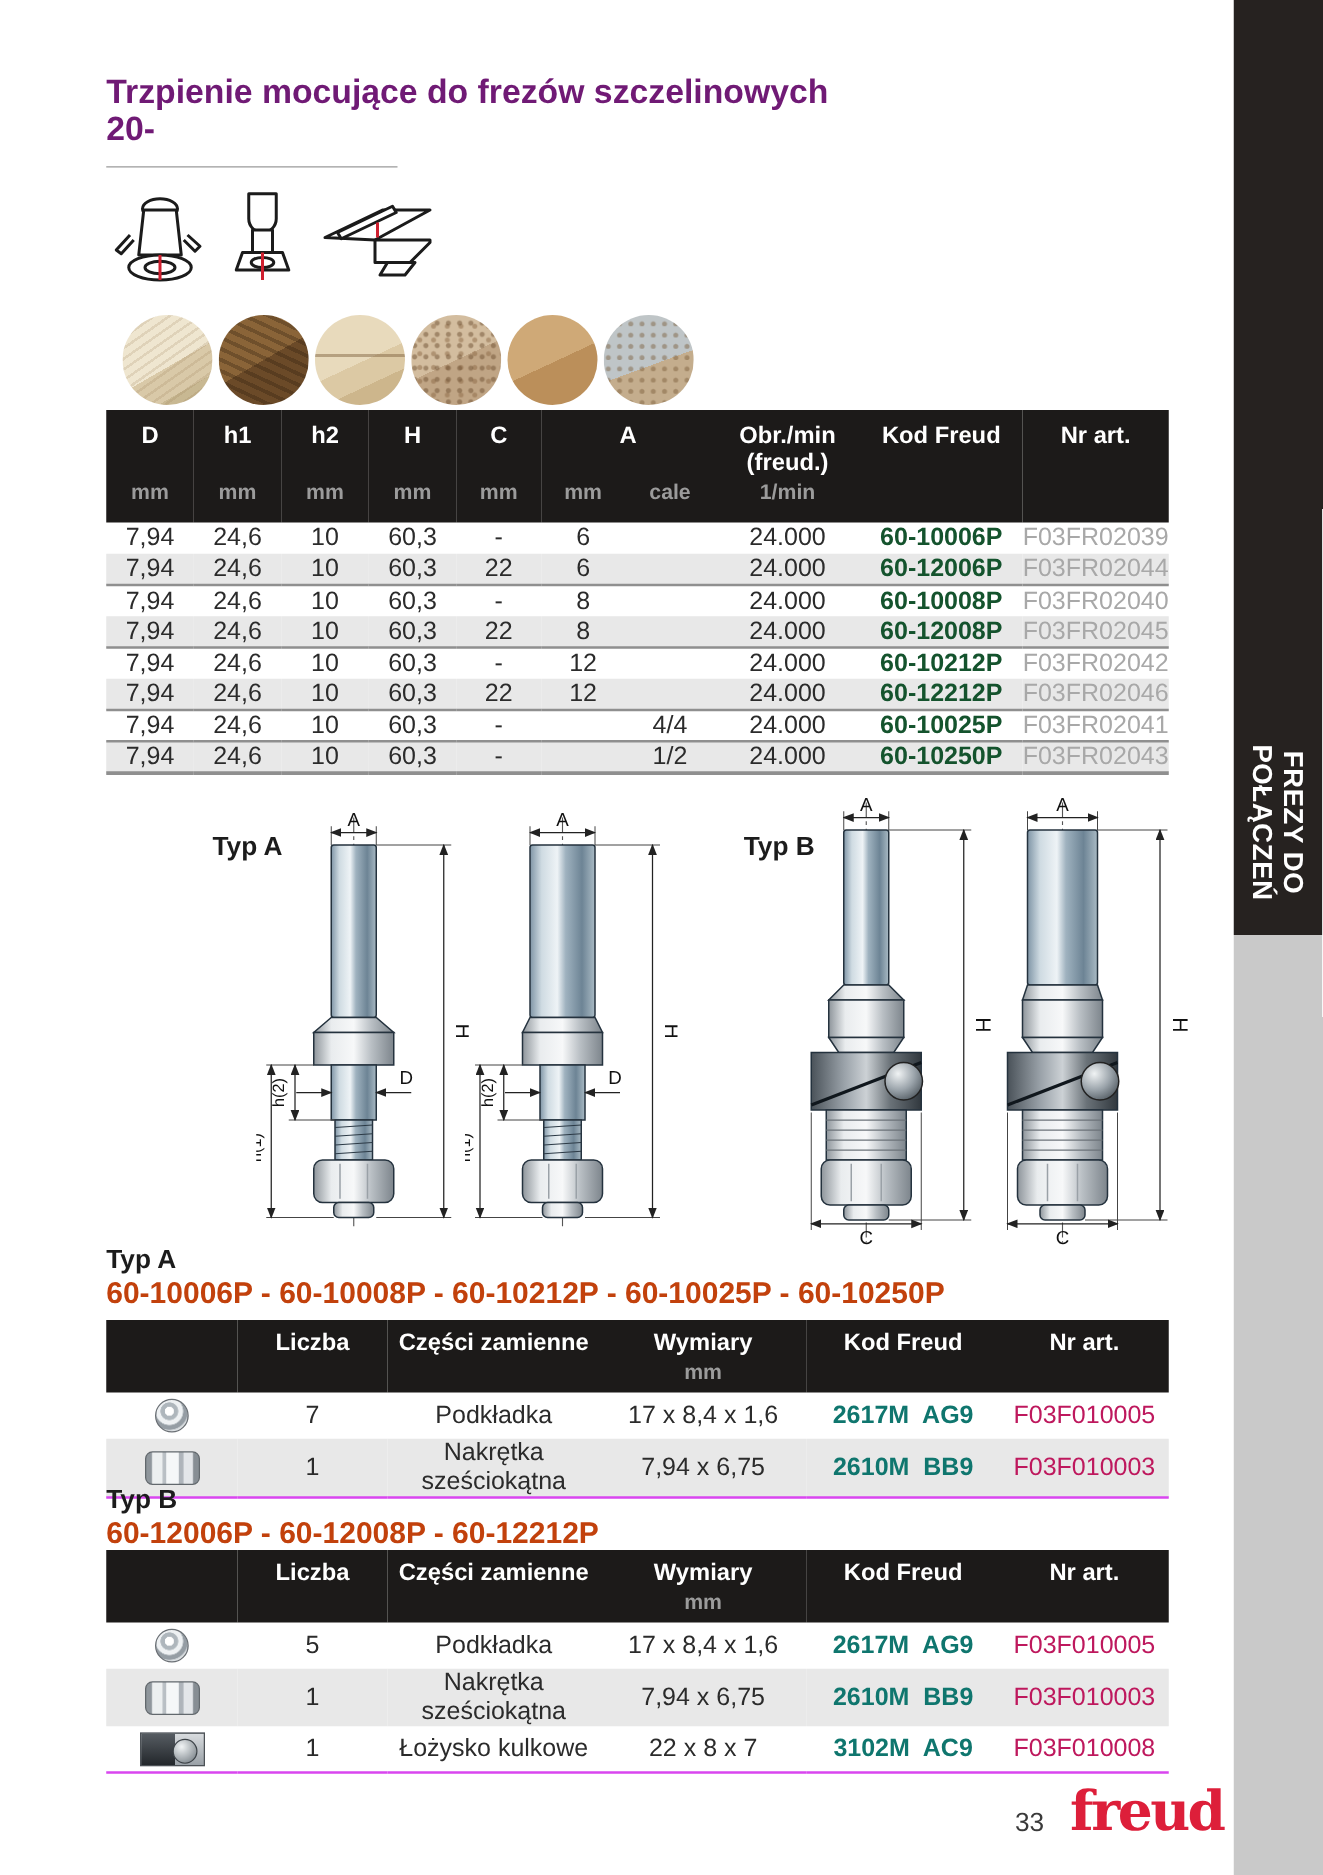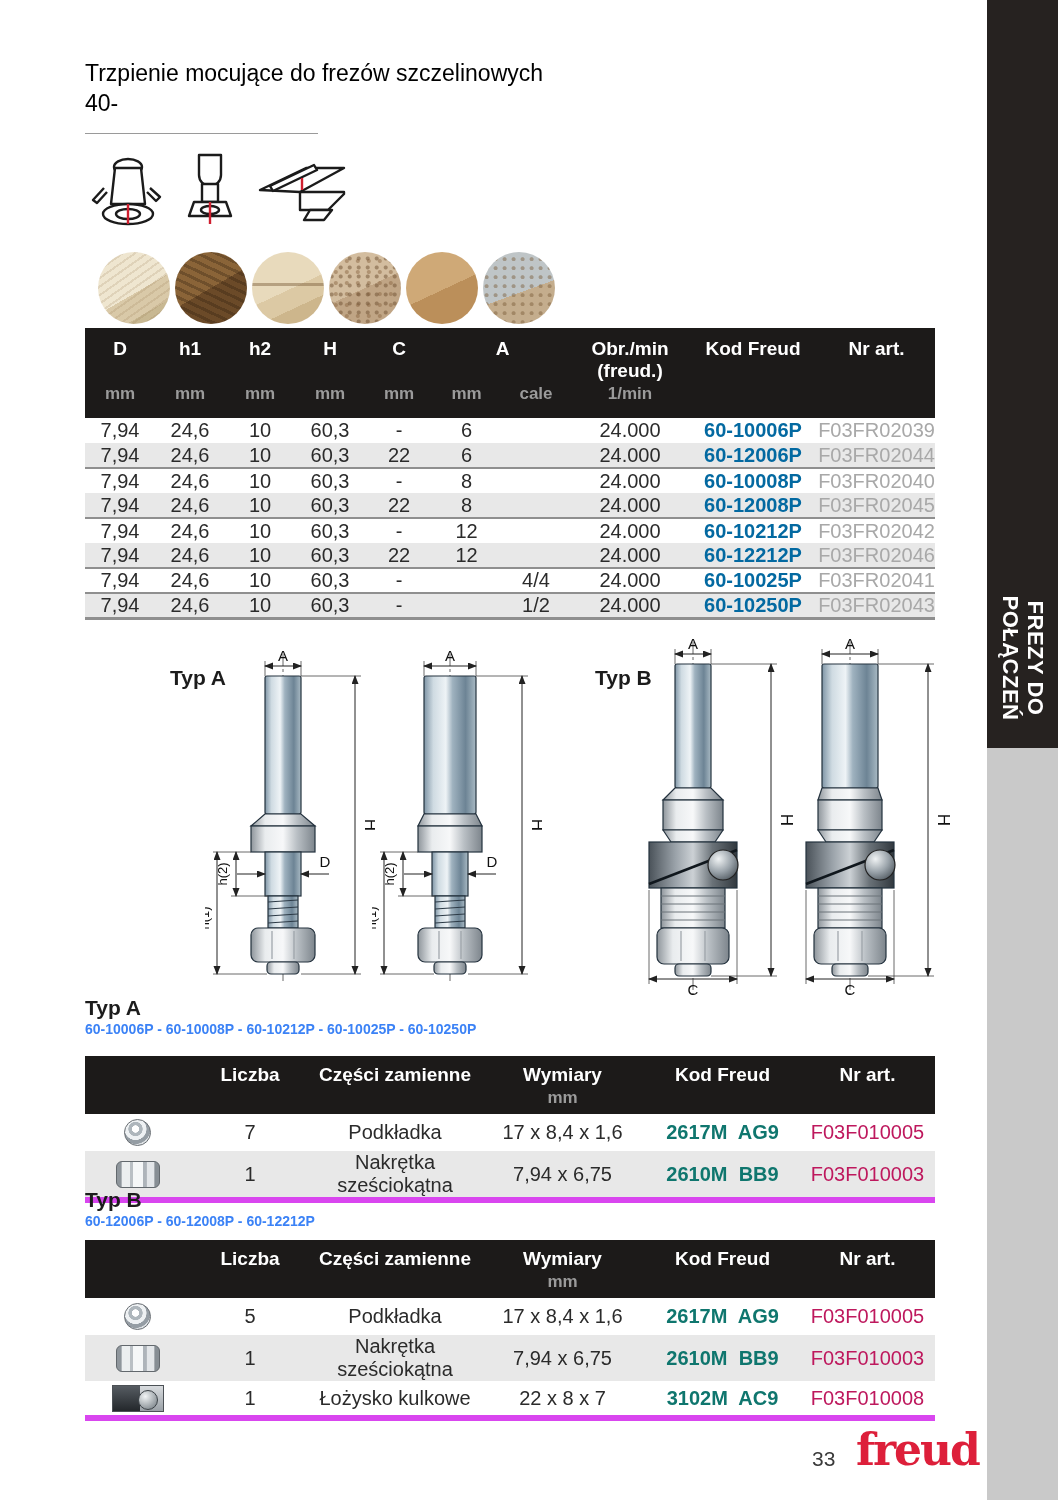--- a/index.html
+++ b/index.html
@@ -12,21 +12,21 @@
   
   .side-black { position:absolute; left:987px; top:0; width:71px; height:748px; background:#262220; }
   .side-gray  { position:absolute; left:987px; top:748px; width:71px; height:752px; background:#c9c9c9; }
   .side-tab-label { position:absolute; left:987px; top:565px; width:71px; height:185px;
     display:flex; align-items:center; justify-content:center; }
   .side-tab-inner { transform:rotate(90deg); color:#fff; font-weight:bold; font-size:22px;
     line-height:25px; text-align:center; white-space:nowrap; letter-spacing:.5px; }
 
   
   .title-block { position:absolute; left:85px; top:58px; }
-  .title-line { font-size:23px; font-weight:normal; color:#000000; line-height:30px; }
+  .title-line { font-size:27px; font-weight:bold; color:#701a75; line-height:30px; }
   .title-rule { position:absolute; left:85px; top:133px; width:233px; height:1px; background:#9a9a9a; }
 
   
   .tools-row { position:absolute; left:88px; top:152px; display:flex; gap:16px; align-items:flex-end; }
 
   
   .materials-row { position:absolute; left:98px; top:252px; display:flex; gap:5px; }
   .mat { width:72px; height:72px; border-radius:50%; }
   .mat-softwood { background:
       repeating-linear-gradient(-35deg, rgba(150,120,80,.18) 0 2px, transparent 2px 7px),
@@ -55,36 +55,36 @@
   .tbl-head th { background:#1c1a19; color:#fff; font-weight:bold; text-align:center; }
 
   
   .main-table { position:absolute; left:85px; top:328px; width:850px; border-bottom:3px solid #8f8f8f; }
   .main-table thead tr.hr1 th { font-size:19px; padding-top:10px; vertical-align:top; height:56px; line-height:22px; }
   .main-table thead tr.hr2 th { font-size:17px; color:#9b9b9b; height:34px; vertical-align:top; padding-bottom:8px; }
   .main-table tbody td { font-size:20px; text-align:center; height:25px; color:#2b2b2b; }
   .main-table tbody tr:nth-child(even) td { background:#e8e8e8; }
   .main-table tbody tr:nth-child(2) td, .main-table tbody tr:nth-child(4) td,
   .main-table tbody tr:nth-child(6) td, .main-table tbody tr:nth-child(7) td { border-bottom:2px solid #8f8f8f; }
-  .main-table td.col-kod { font-weight:bold; color:#0369a1; white-space:pre; }
+  .main-table td.col-kod { font-weight:bold; color:#14532d; white-space:pre; }
   .main-table td.col-nr { color:#a8a8a8; }
 
   
-  .spare-table { position:absolute; left:85px; width:850px; border-bottom:6px solid #d946ef; }
+  .spare-table { position:absolute; left:85px; width:850px; border-bottom:2px solid #d946ef; }
   .spare-table thead tr.hr1 th { font-size:19px; height:32px; vertical-align:bottom; padding-bottom:2px; }
   .spare-table thead tr.hr2 th { font-size:17px; color:#9b9b9b; height:24px; vertical-align:top; padding-bottom:6px; }
   .spare-table tbody td { font-size:20px; text-align:center; height:37px; color:#2b2b2b; }
   .spare-table tbody tr:nth-child(even) td { background:#e8e8e8; }
   .spare-table td.col-kod { font-weight:bold; color:#0f766e; white-space:pre; }
   .spare-table td.col-nr { color:#be185d; }
   .spare-table-a { top:1056px; }
   .spare-table-b { top:1240px; }
 
   .section-title { position:absolute; left:85px; font-size:21px; font-weight:bold; color:#1c1c1c; }
-  .section-codes { position:absolute; left:85px; font-size:14px; font-weight:bold; color:#3b82f6; }
+  .section-codes { position:absolute; left:85px; font-size:24px; font-weight:bold; color:#c2410c; }
 
   
   .part-icon { display:inline-block; vertical-align:middle; }
   .washer-icon { width:27px; height:27px; border-radius:50%; border:1px solid #6a6f74;
      background:radial-gradient(circle at 42% 36%, #ffffff 0 16%, #aeb6bc 18% 32%, #eef1f3 34% 50%, #959da4 52% 68%, #dde1e4 70% 100%); }
   .nut-icon { width:44px; height:27px; border-radius:6px; border:1px solid #62686d;
      background:linear-gradient(90deg,#8f969c 0 10%, #eceff0 12% 30%, #b9bfc4 32% 37%, #f5f7f8 39% 61%, #aeb4ba 63% 70%, #e3e6e9 72% 88%, #878e94 90%); }
   .bearing-icon { width:52px; height:27px; border:1px solid #4c5156; position:relative;
      background:linear-gradient(180deg,#d9dcdf,#9aa1a7); }
   .bearing-icon::before { content:""; position:absolute; left:0; top:0; width:54%; height:100%;
@@ -151,21 +151,21 @@
   <div class="side-gray"></div>
   <div class="side-tab-label">
     <div class="side-tab-inner">
       <div>FREZY DO</div>
       <div>POŁĄCZEŃ</div>
     </div>
   </div>
 
   <div class="title-block">
     <div class="title-line">Trzpienie mocujące do frezów szczelinowych</div>
-    <div class="title-line">40-</div>
+    <div class="title-line">20-</div>
   </div>
   <div class="title-rule"></div>
 
   <div class="tools-row">
     <svg width="78" height="82" viewBox="0 0 78 82">
       <g fill="#fff" stroke="#1b1b1b" stroke-width="2.4" stroke-linejoin="round">
         <ellipse cx="40" cy="13" rx="14" ry="8"></ellipse>
         <path d="M27 14 L23 50 H57 L53 14 Z"></path>
         <path d="M16 34 L5 46 l4 3 10-11"></path>
         <path d="M62 34 l10 9 -4 4 -9-9"></path>

